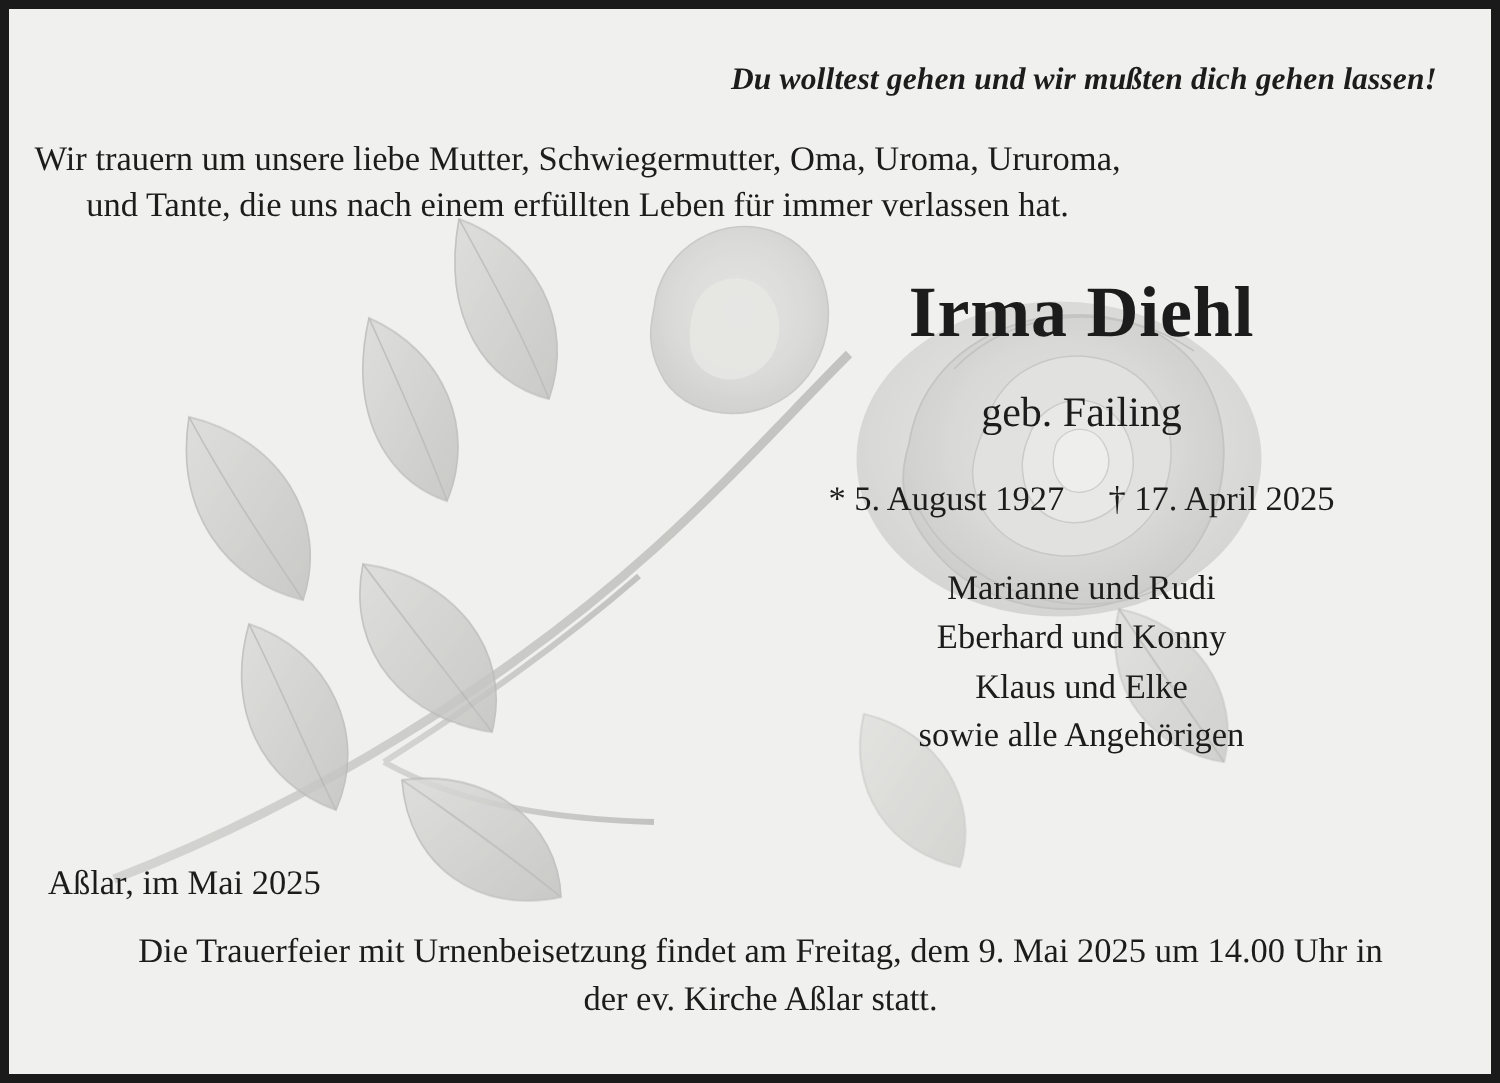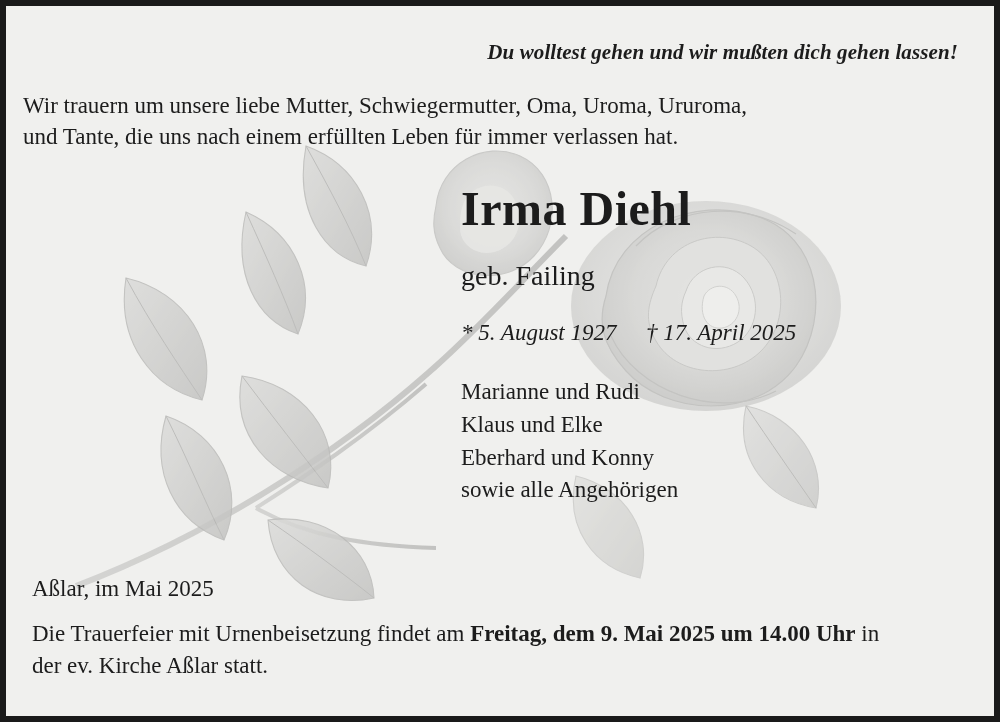--- a/index.html
+++ b/index.html
@@ -10,20 +10,21 @@
   #notice {
     position: relative;
     width: 1000px;
     height: 722px;
     box-sizing: border-box;
     border: 6px solid #1a1a1a;
     background: #f0f0ee;
     overflow: hidden;
     font-family: "Liberation Serif", "DejaVu Serif", serif;
     color: #1c1c1c;
+    text-align: center;
   }
 
   
   .rose-art {
     position: absolute;
     left: 0;
     top: 110px;
     width: 900px;
     height: 520px;
     pointer-events: none;
@@ -77,21 +78,20 @@
     margin: 0 0 26px 0;
   }
   .maiden-name {
     font-size: 28px;
     margin: 0 0 28px 0;
   }
   .dates {
     font-size: 23px;
     margin: 12px 0 30px 0;
     white-space: nowrap;
-    font-style: italic;
   }
   .dates .gap { display: inline-block; width: 18px; }
   .dedication {
     font-size: 23px;
     line-height: 1.42;
   }
   .dedication div { white-space: nowrap; }
 
   .place-date {
     position: absolute;
@@ -101,21 +101,21 @@
   }
 
   .ceremony {
     position: absolute;
     left: 26px;
     top: 612px;
     font-size: 23px;
     line-height: 1.38;
     width: 950px;
   }
-  .ceremony b { font-weight: bold; }
+  .ceremony b { font-weight: normal; }
 </style>
 </head>
 <body>
 
 <div id="notice">
 
   <div class="rose-art">
     <svg viewBox="0 0 900 520" xmlns="http://www.w3.org/2000/svg" aria-hidden="true">
       <defs>
         <radialGradient id="petalG" cx="50%" cy="45%" r="60%">
@@ -194,22 +194,22 @@
     <div class="center-block">
       <div class="deceased-name">Irma Diehl</div>
       <div class="maiden-name">geb. Failing</div>
       <div class="dates">
         <span>* 5. August 1927</span>
         <span class="gap"></span>
         <span>† 17. April 2025</span>
       </div>
       <div class="dedication">
         <div>Marianne und Rudi</div>
+        <div>Eberhard und Konny</div>
         <div>Klaus und Elke</div>
-        <div>Eberhard und Konny</div>
         <div>sowie alle Angehörigen</div>
       </div>
     </div>
 
     <div class="place-date">Aßlar, im Mai 2025</div>
 
     <div class="ceremony">
       <span>Die Trauerfeier mit Urnenbeisetzung findet am </span><b>Freitag, dem 9. Mai 2025 um 14.00 Uhr</b><span> in</span>
       <div>der ev. Kirche Aßlar statt.</div>
     </div>

